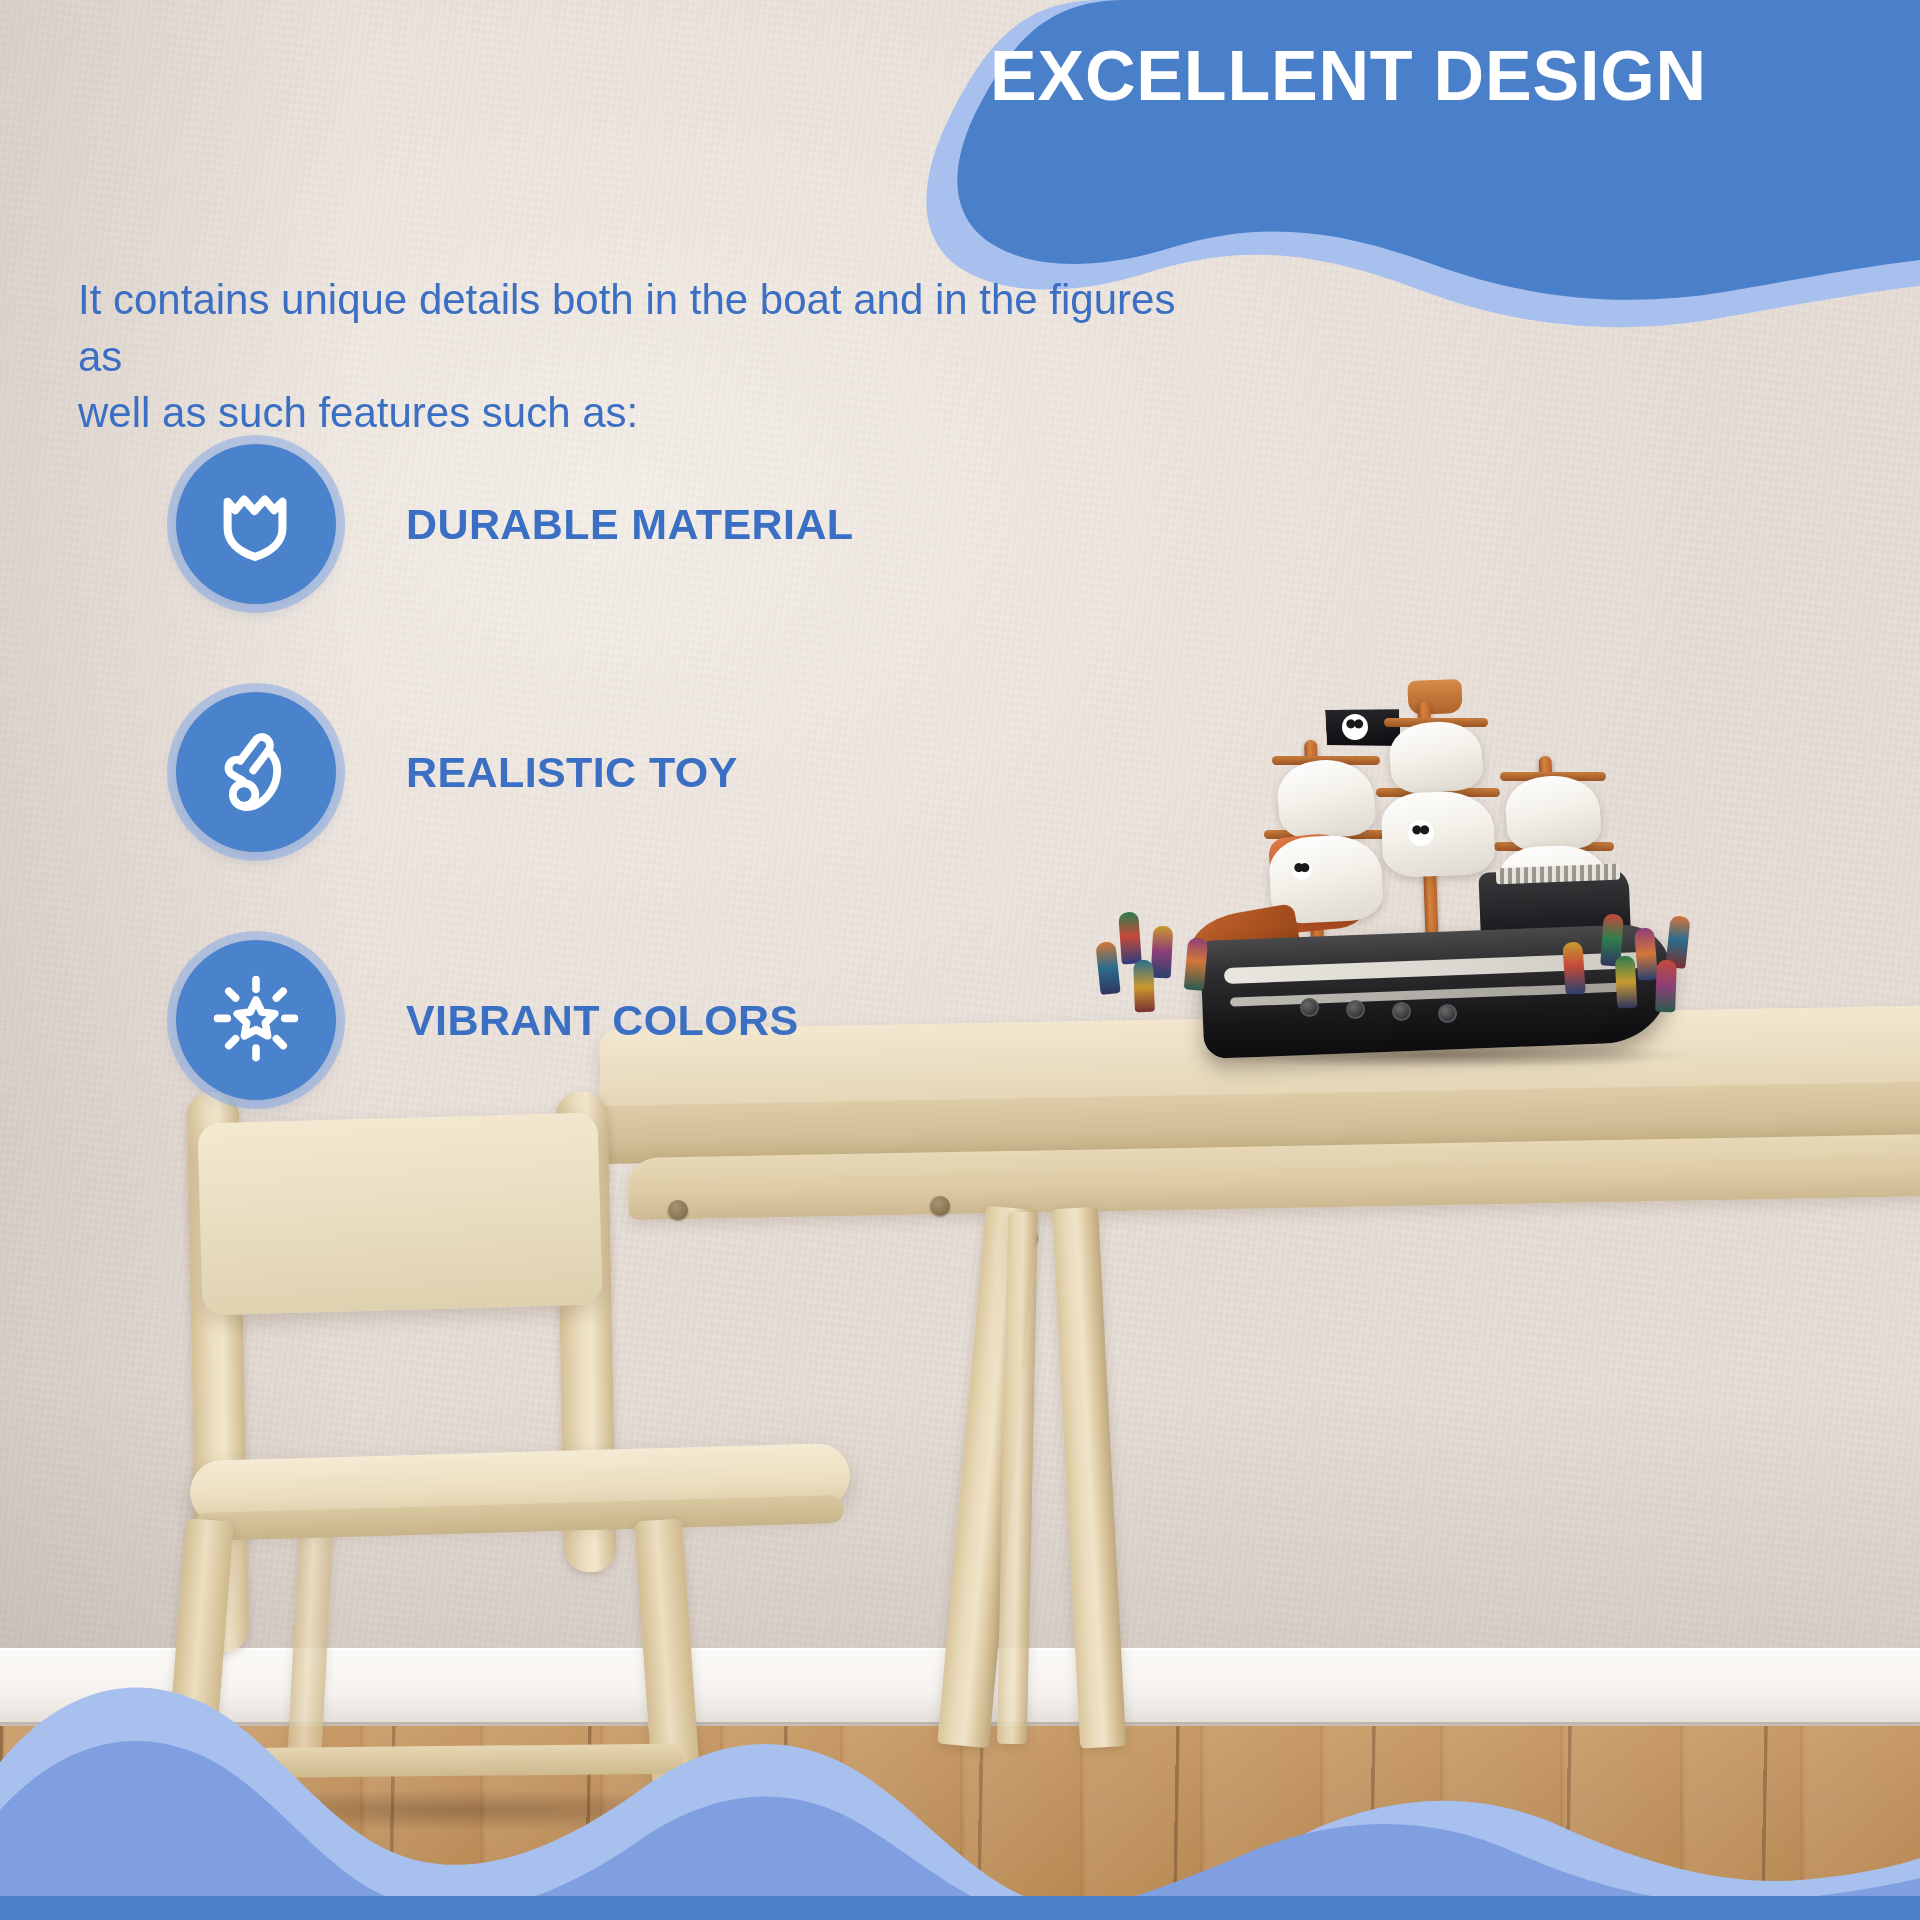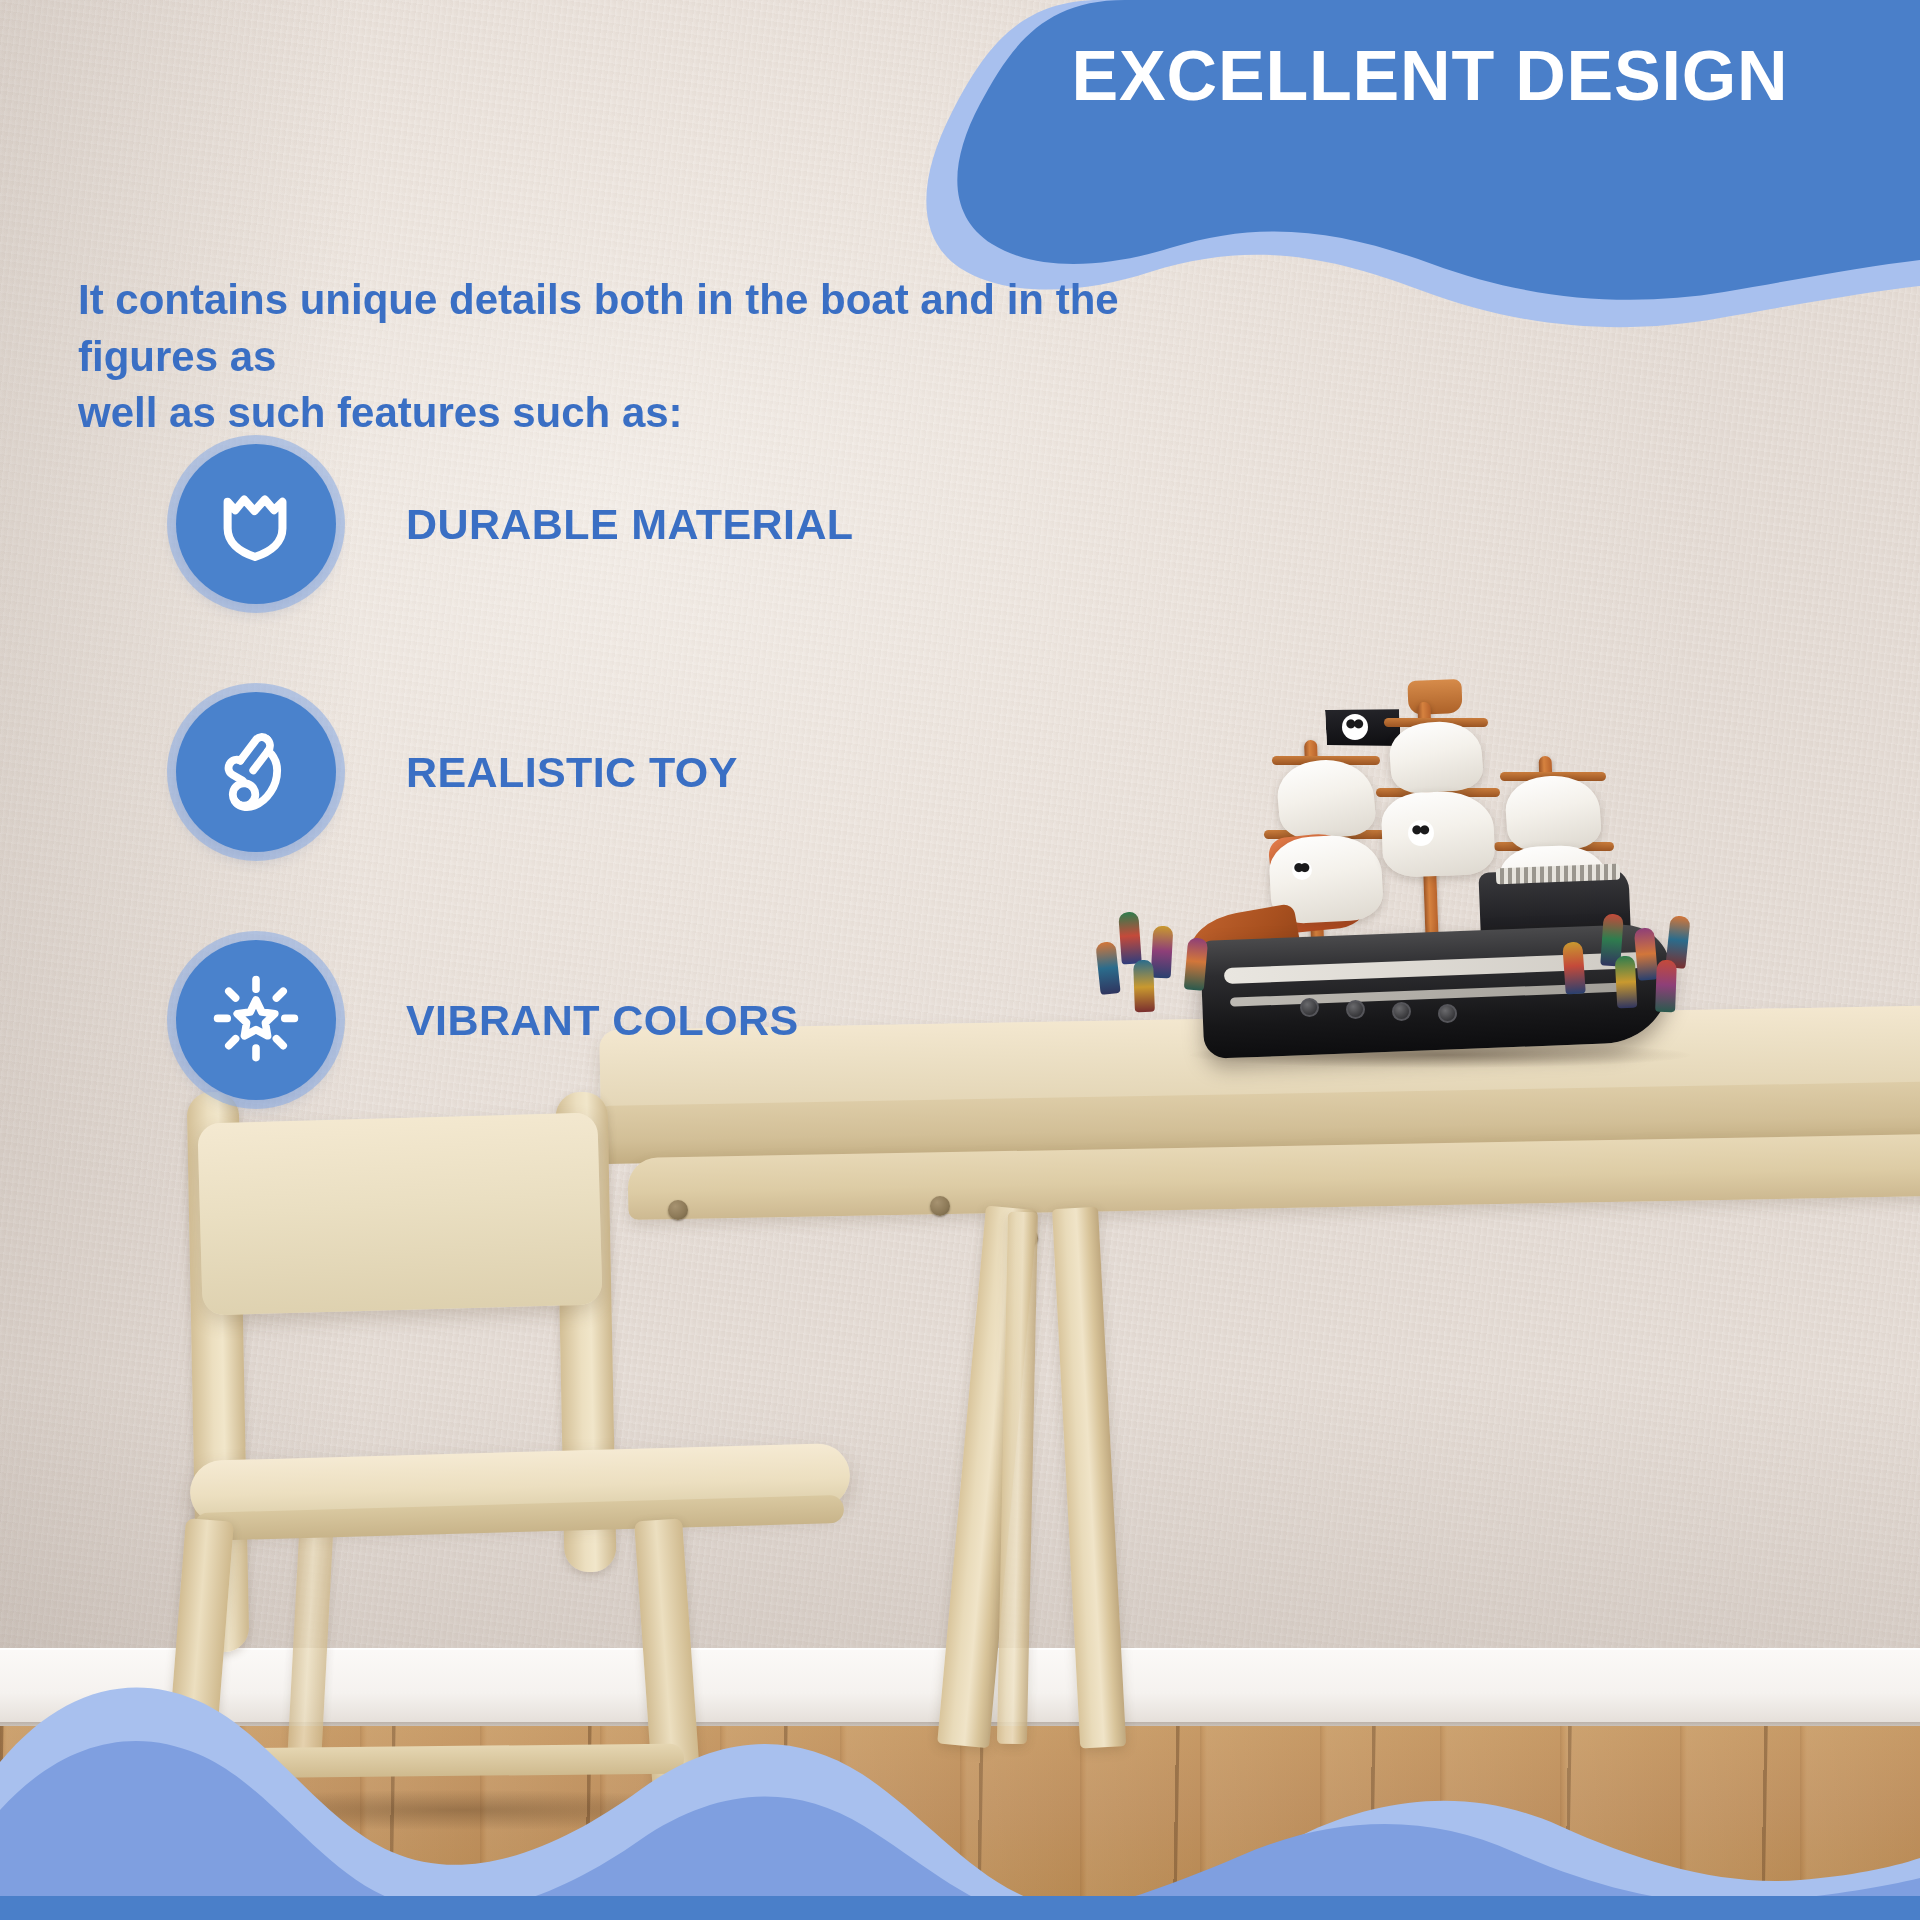--- a/index.html
+++ b/index.html
@@ -230,28 +230,28 @@
     background:radial-gradient(ellipse at center, rgba(60,45,30,.38), rgba(60,45,30,0) 72%);
   }
 
   
   .wave-layer{position:absolute;left:0;top:0;width:1920px;height:1920px;pointer-events:none;}
 
   
   .header-title{
     position:absolute;left:990px;top:40px;width:880px;
     color:#ffffff;font-size:70px;font-weight:700;letter-spacing:.8px;
-    text-align:center;line-height:1.05;white-space:nowrap;
+    line-height:1.05;white-space:nowrap;
     font-family:"Liberation Sans",sans-serif;
   }
 
   
   .intro{
     position:absolute;left:78px;top:272px;width:1140px;
-    color:#3a6fc4;font-size:42px;font-weight:700;line-height:1.35;
+    color:#3a6fc4;font-size:42px;font-weight:400;line-height:1.35;
     font-family:"Liberation Sans",sans-serif;
   }
 
   
   .features{position:absolute;left:176px;top:440px;width:1000px;}
   .feature-row{
     display:flex;align-items:center;height:168px;margin-bottom:80px;
   }
   .badge{
     position:relative;width:160px;height:160px;flex:0 0 160px;border-radius:50%;

